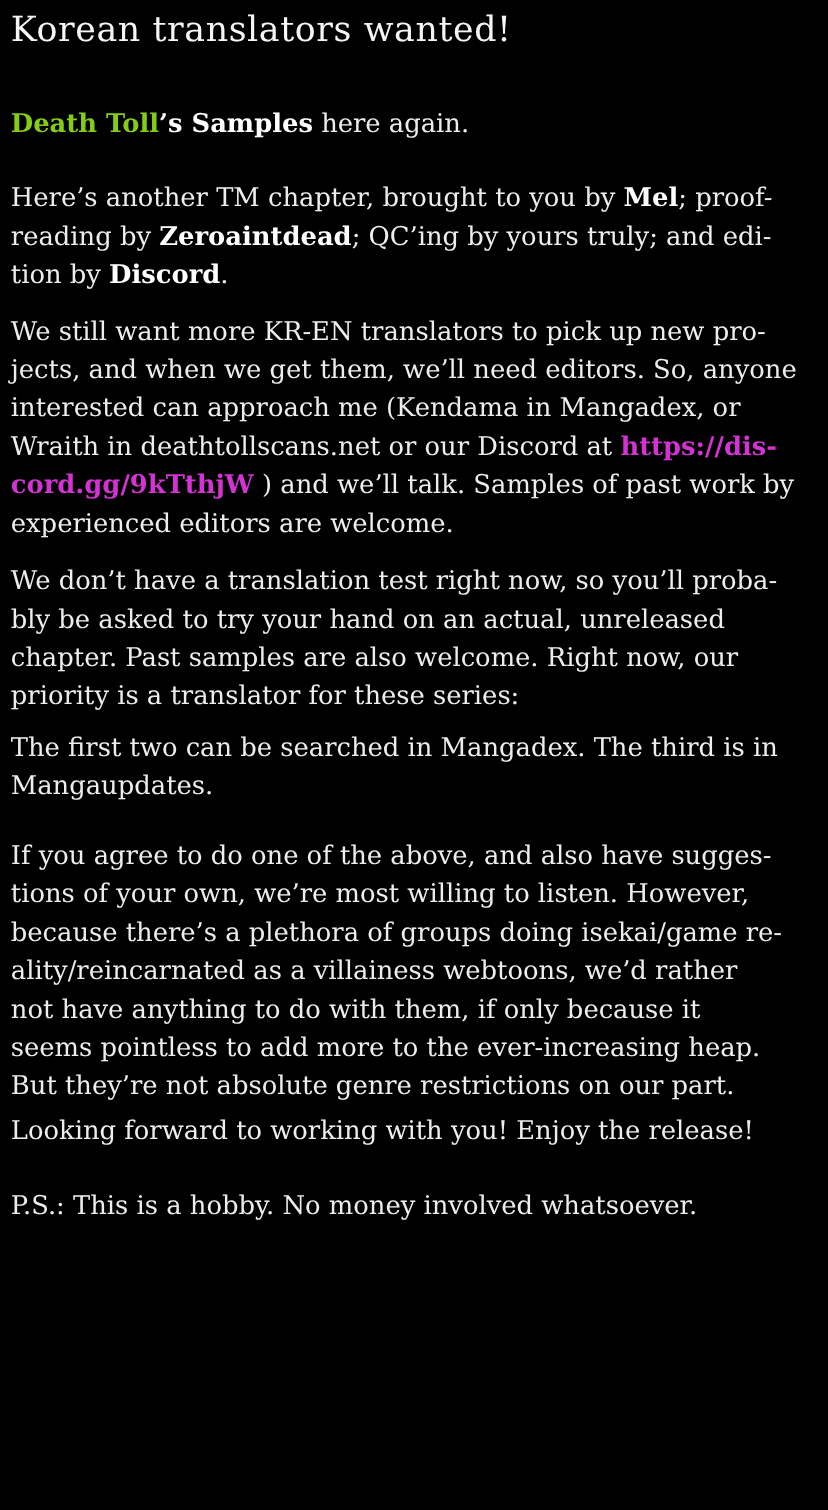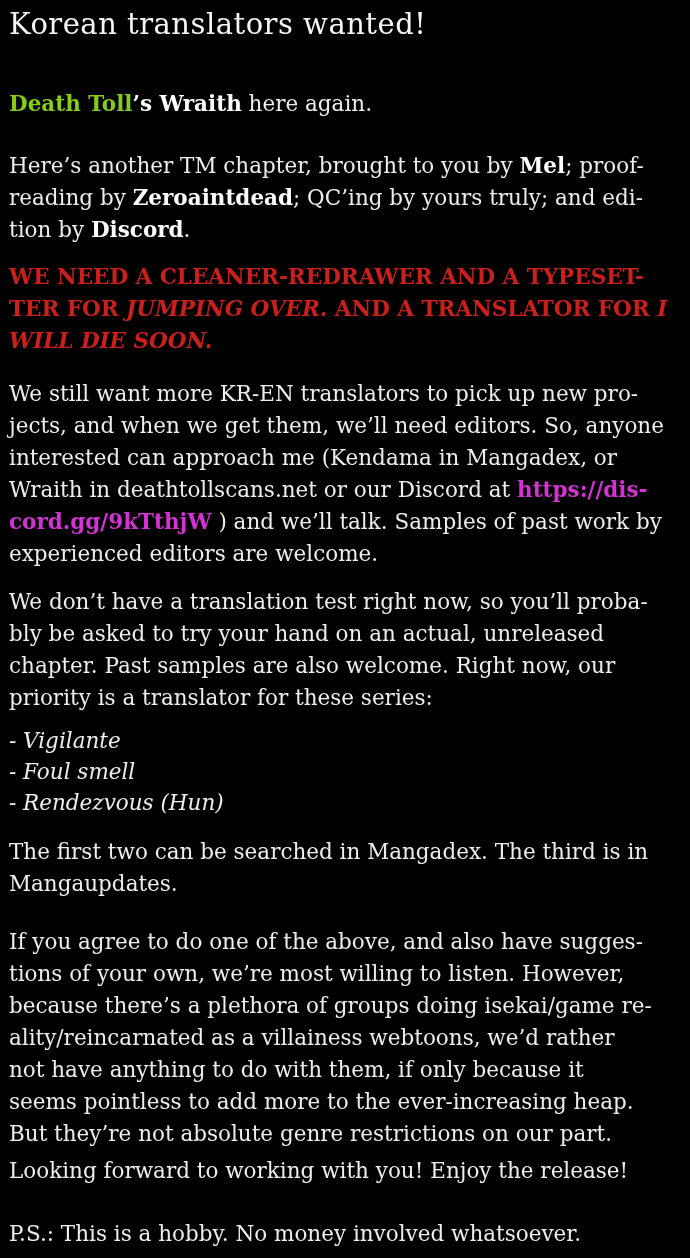--- a/index.html
+++ b/index.html
@@ -55,47 +55,39 @@
     cursor: pointer;
   }
 </style>
 </head>
 <body>
 
 <main class="page">
 
   <h1 class="title">Korean translators wanted!</h1>
 
-  <p class="para intro"><span class="b magenta">Death Toll</span><span class="b">’s Wraith</span><span> here again.</span></p>
+  <p class="para intro"><span class="b magenta">Death Toll</span><span class="b">’s Samples</span><span> here again.</span></p>
 
   <p class="para credits"><span>Here’s another TM chapter, brought to you by </span><span class="b">Mel</span><span>; proof-
 reading by </span><span class="b">Zeroaintdead</span><span>; QC’ing by yours truly; and edi-
 tion by </span><span class="b">Discord</span><span>.</span></p>
 
-  <p class="para alert"><span>WE NEED A CLEANER-REDRAWER AND A TYPESET-
-TER FOR </span><span class="it">JUMPING OVER.</span><span> AND A TRANSLATOR FOR </span><span class="it">I
-WILL DIE SOON.</span></p>
 
   <p class="para recruit"><span>We still want more KR-EN translators to pick up new pro-
 jects, and when we get them, we’ll need editors. So, anyone
 interested can approach me (Kendama in Mangadex, or
 Wraith in deathtollscans.net or our Discord at </span><a class="link">https://dis-
 cord.gg/9kTthjW</a><span> ) and we’ll talk. Samples of past work by
 experienced editors are welcome.</span></p>
 
   <p class="para test">We don’t have a translation test right now, so you’ll proba-
 bly be asked to try your hand on an actual, unreleased
 chapter. Past samples are also welcome. Right now, our
 priority is a translator for these series:</p>
 
-  <div class="series">
-    <div class="series-item">- Vigilante</div>
-    <div class="series-item">- Foul smell</div>
-    <div class="series-item">- Rendezvous (Hun)</div>
-  </div>
 
   <p class="para search">The first two can be searched in Mangadex. The third is in
 Mangaupdates.</p>
 
   <p class="para policy">If you agree to do one of the above, and also have sugges-
 tions of your own, we’re most willing to listen. However,
 because there’s a plethora of groups doing isekai/game re-
 ality/reincarnated as a villainess webtoons, we’d rather
 not have anything to do with them, if only because it
 seems pointless to add more to the ever-increasing heap.

